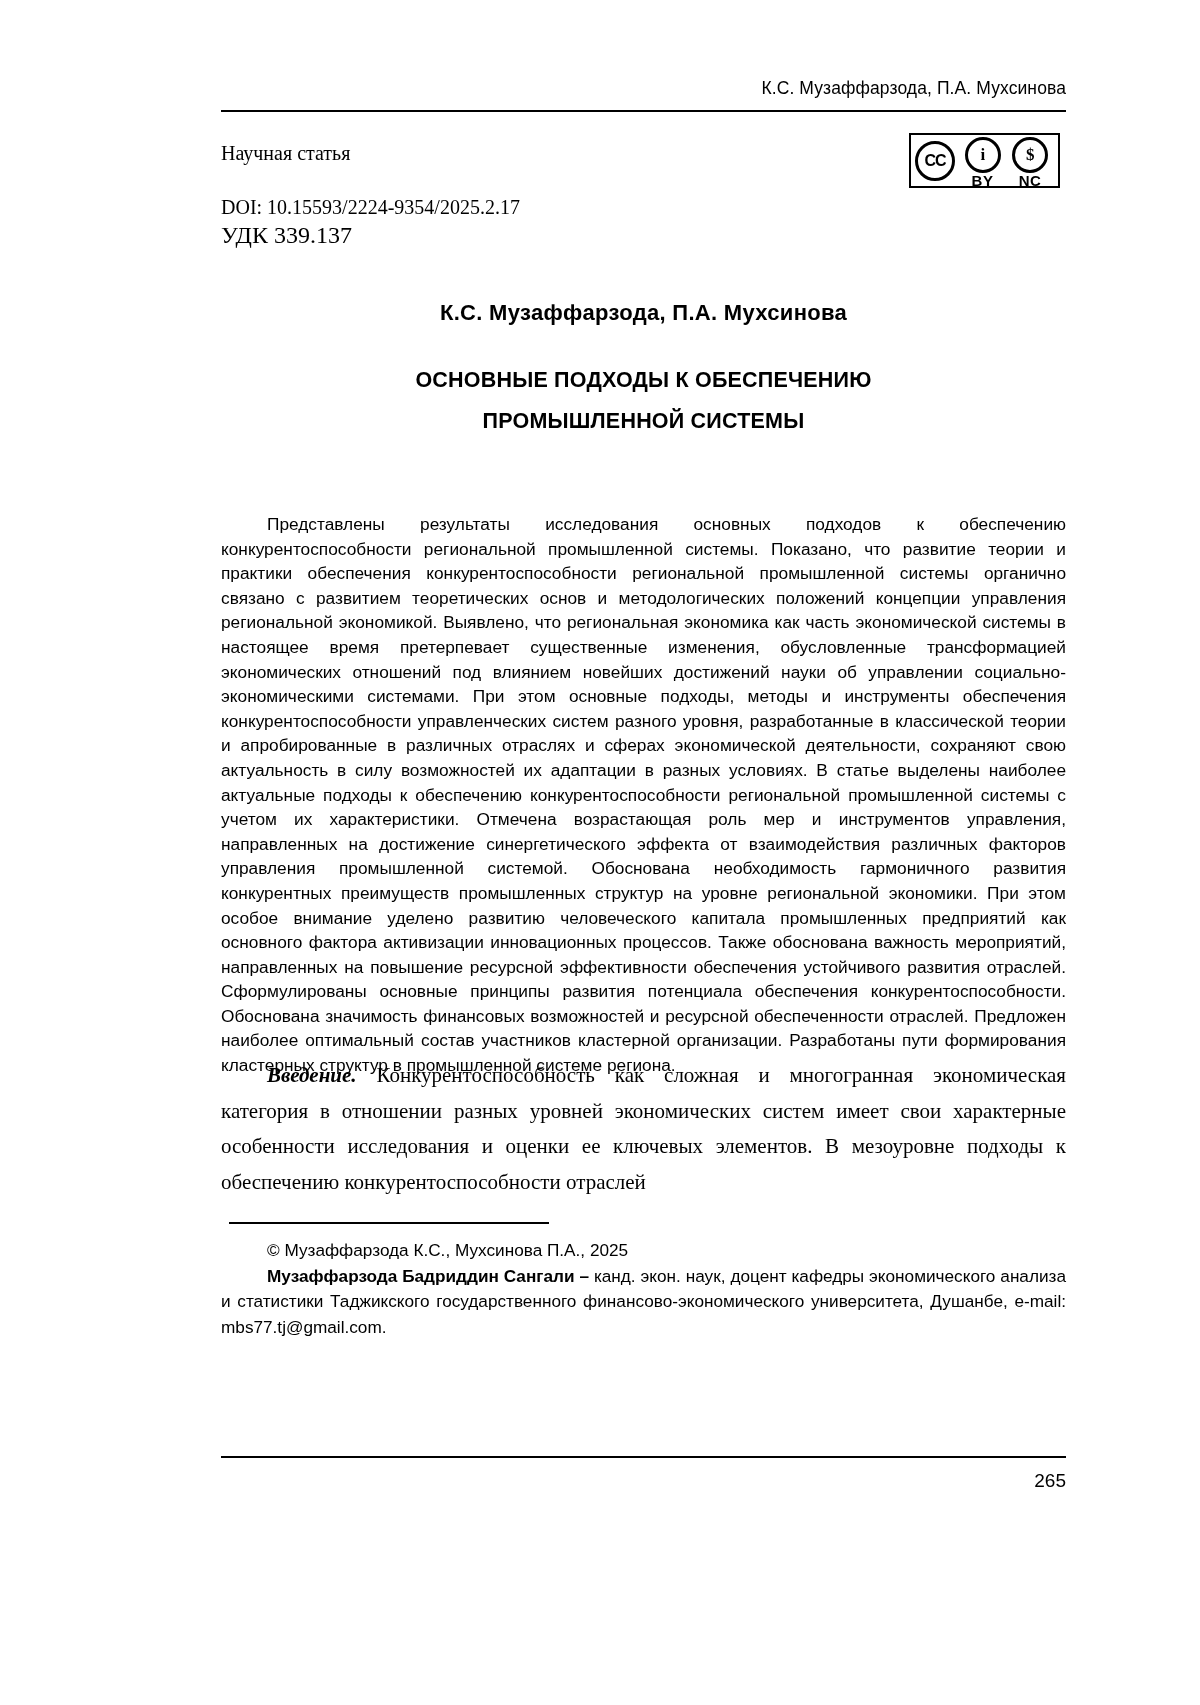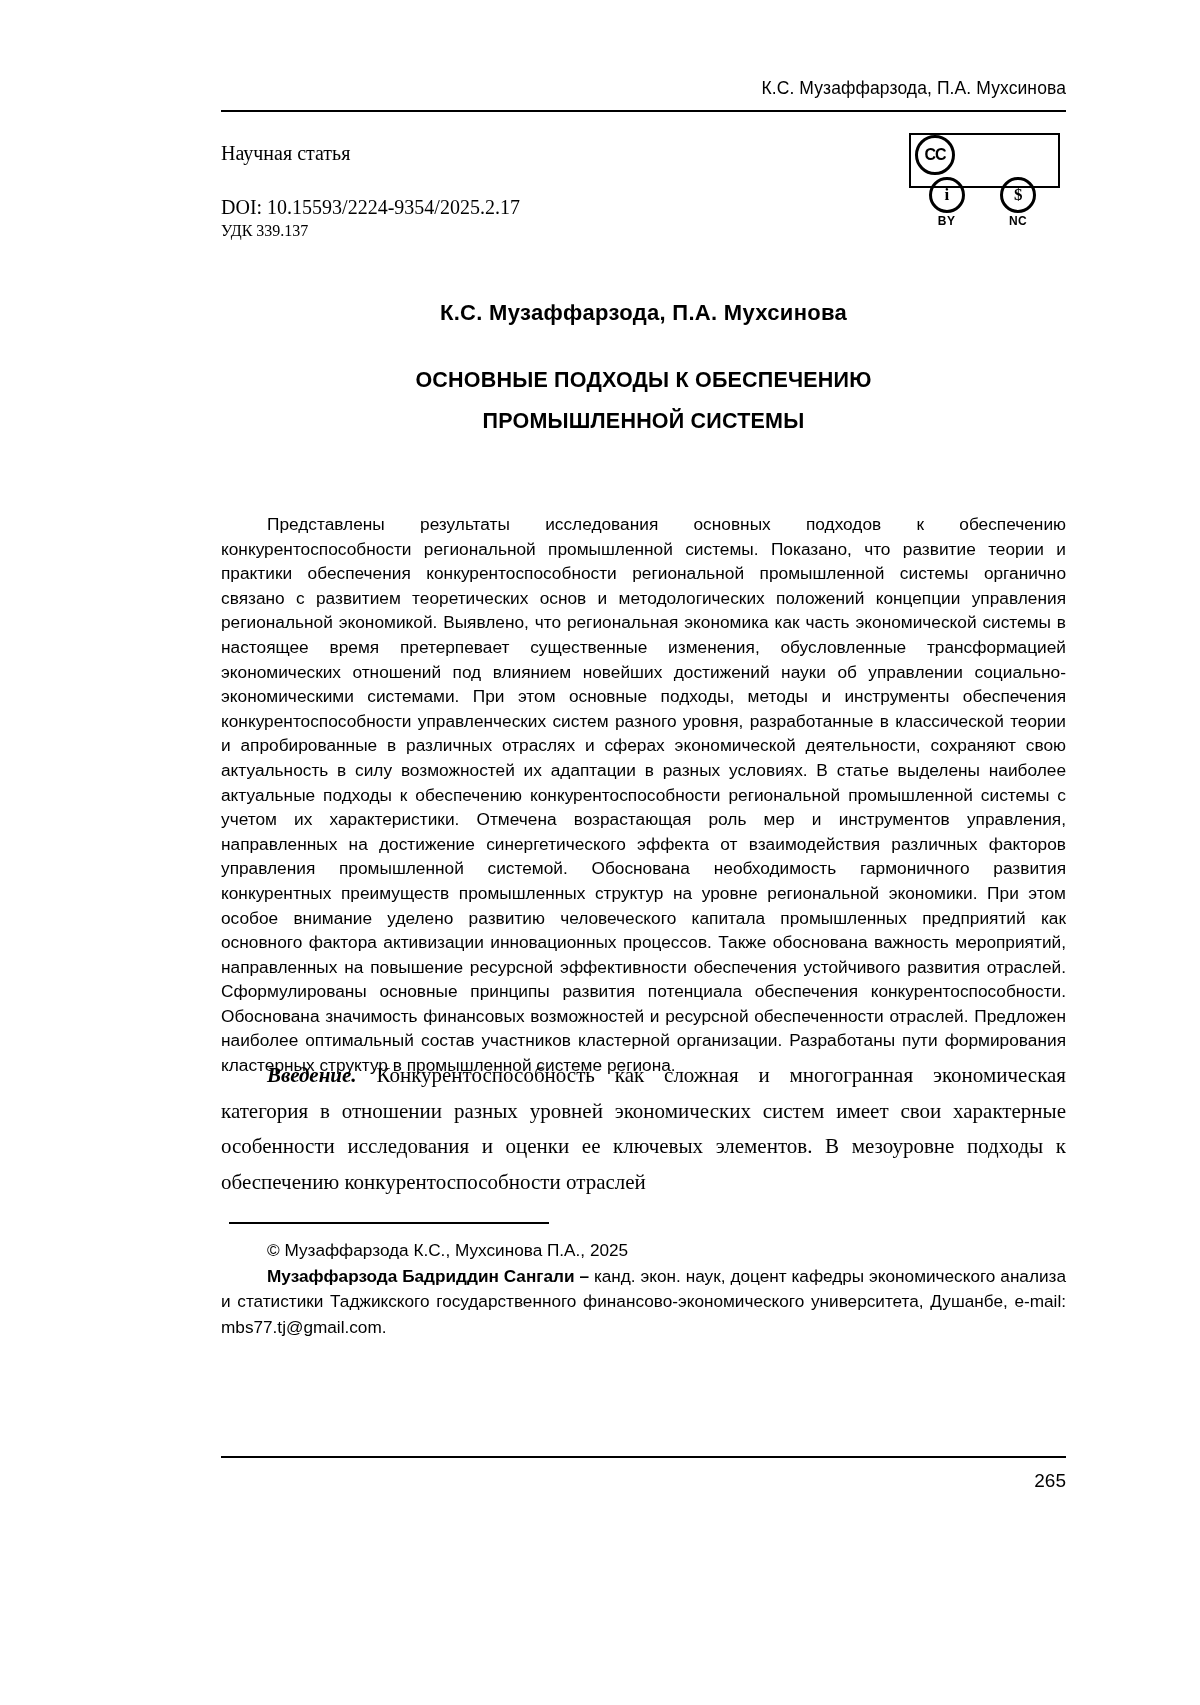--- a/index.html
+++ b/index.html
@@ -58,36 +58,35 @@
     left: 0;
     font-family: "Liberation Serif", serif;
     font-size: 20px;
     line-height: 30px;
   }
   .udk {
     position: absolute;
     top: 222px;
     left: 0;
     font-family: "Liberation Serif", serif;
-    font-size: 16px;
+    font-size: 24px;
   }
 
   
   .cc-badge {
     position: absolute;
     top: 133px;
     right: 6px;
     width: 151px;
     height: 55px;
     background: #ffffff;
     border: 2px solid #000;
     box-sizing: border-box;
     display: flex;
     align-items: stretch;
-    flex-direction: column;
   }
   .cc-left {
     width: 48px;
     display: flex;
     align-items: center;
     justify-content: center;
     border-right: 0;
   }
   .cc-circle {
     width: 34px;
@@ -124,21 +123,21 @@
     justify-content: center;
     font-size: 17px;
     font-weight: bold;
     font-family: "Liberation Serif", serif;
   }
   .cc-labels {
     height: 15px;
     display: flex;
     align-items: center;
     justify-content: space-around;
-    font-size: 12px;
+    font-size: 15px;
     font-weight: bold;
     letter-spacing: 0.5px;
     padding-right: 4px;
   }
 
   
   .authors {
     position: absolute;
     top: 300px;
     left: 0;

